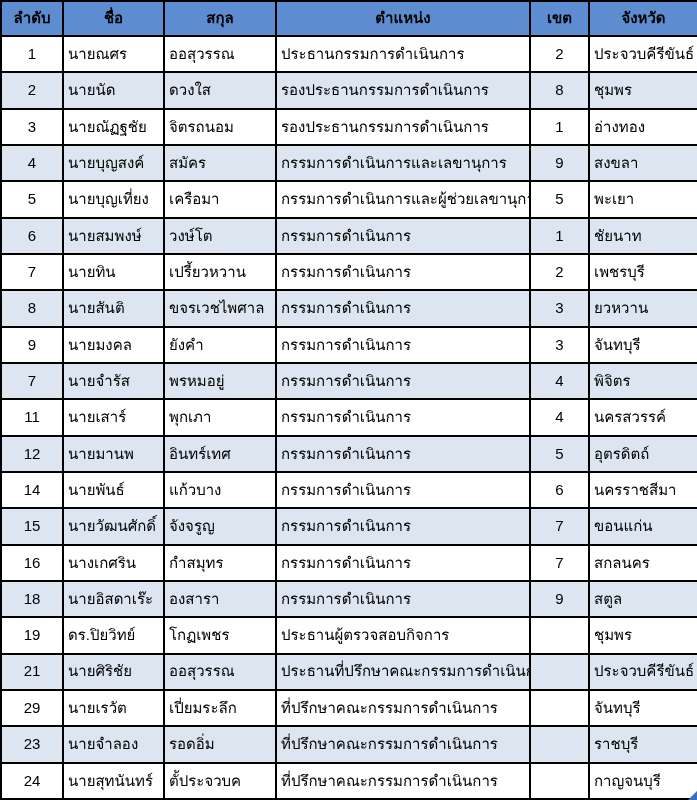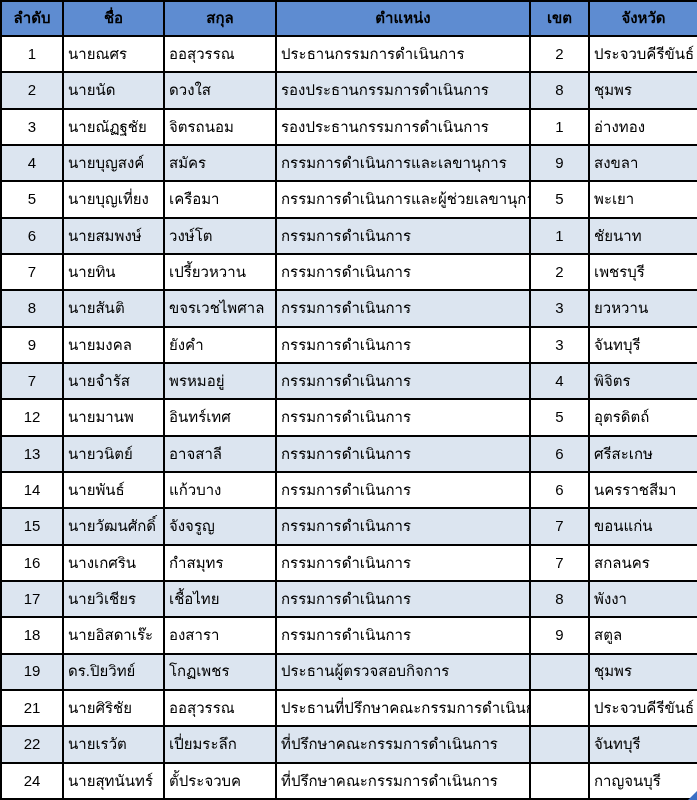--- a/index.html
+++ b/index.html
@@ -158,36 +158,36 @@
         </tr>
         <tr>
           <td class="col-no">7</td>
           <td class="col-first">นายจำรัส</td>
           <td class="col-last">พรหมอยู่</td>
           <td class="col-pos">กรรมการดำเนินการ</td>
           <td class="col-district">4</td>
           <td class="col-prov">พิจิตร</td>
         </tr>
         <tr>
+          <td class="col-no">11</td>
+          <td class="col-first">นายเสาร์</td>
+          <td class="col-last">พุกเภา</td>
+          <td class="col-pos">กรรมการดำเนินการ</td>
+          <td class="col-district">4</td>
+          <td class="col-prov">นครสวรรค์</td>
+        </tr>
+        <tr>
           <td class="col-no">12</td>
           <td class="col-first">นายมานพ</td>
           <td class="col-last">อินทร์เทศ</td>
           <td class="col-pos">กรรมการดำเนินการ</td>
           <td class="col-district">5</td>
           <td class="col-prov">อุตรดิตถ์</td>
         </tr>
         <tr>
-          <td class="col-no">13</td>
-          <td class="col-first">นายวนิตย์</td>
-          <td class="col-last">อาจสาลี</td>
-          <td class="col-pos">กรรมการดำเนินการ</td>
-          <td class="col-district">6</td>
-          <td class="col-prov">ศรีสะเกษ</td>
-        </tr>
-        <tr>
           <td class="col-no">14</td>
           <td class="col-first">นายพันธ์</td>
           <td class="col-last">แก้วบาง</td>
           <td class="col-pos">กรรมการดำเนินการ</td>
           <td class="col-district">6</td>
           <td class="col-prov">นครราชสีมา</td>
         </tr>
         <tr>
           <td class="col-no">15</td>
           <td class="col-first">นายวัฒนศักดิ์</td>
@@ -196,28 +196,20 @@
           <td class="col-district">7</td>
           <td class="col-prov">ขอนแก่น</td>
         </tr>
         <tr>
           <td class="col-no">16</td>
           <td class="col-first">นางเกศริน</td>
           <td class="col-last">กำสมุทร</td>
           <td class="col-pos">กรรมการดำเนินการ</td>
           <td class="col-district">7</td>
           <td class="col-prov">สกลนคร</td>
-        </tr>
-        <tr>
-          <td class="col-no">17</td>
-          <td class="col-first">นายวิเชียร</td>
-          <td class="col-last">เชื้อไทย</td>
-          <td class="col-pos">กรรมการดำเนินการ</td>
-          <td class="col-district">8</td>
-          <td class="col-prov">พังงา</td>
         </tr>
         <tr>
           <td class="col-no">18</td>
           <td class="col-first">นายอิสดาเร๊ะ</td>
           <td class="col-last">องสารา</td>
           <td class="col-pos">กรรมการดำเนินการ</td>
           <td class="col-district">9</td>
           <td class="col-prov">สตูล</td>
         </tr>
         <tr>
@@ -230,26 +222,34 @@
         </tr>
         <tr>
           <td class="col-no">21</td>
           <td class="col-first">นายศิริชัย</td>
           <td class="col-last">ออสุวรรณ</td>
           <td class="col-pos">ประธานที่ปรึกษาคณะกรรมการดำเนินการ</td>
           <td class="col-district"></td>
           <td class="col-prov">ประจวบคีรีขันธ์</td>
         </tr>
         <tr>
-          <td class="col-no">22</td>
+          <td class="col-no">29</td>
           <td class="col-first">นายเรวัต</td>
           <td class="col-last">เปี่ยมระลึก</td>
           <td class="col-pos">ที่ปรึกษาคณะกรรมการดำเนินการ</td>
           <td class="col-district"></td>
           <td class="col-prov">จันทบุรี</td>
+        </tr>
+        <tr>
+          <td class="col-no">23</td>
+          <td class="col-first">นายจำลอง</td>
+          <td class="col-last">รอดอิ่ม</td>
+          <td class="col-pos">ที่ปรึกษาคณะกรรมการดำเนินการ</td>
+          <td class="col-district"></td>
+          <td class="col-prov">ราชบุรี</td>
         </tr>
         <tr>
           <td class="col-no">24</td>
           <td class="col-first">นายสุทนันทร์</td>
           <td class="col-last">ตั้ประจวบค</td>
           <td class="col-pos">ที่ปรึกษาคณะกรรมการดำเนินการ</td>
           <td class="col-district"></td>
           <td class="col-prov">กาญจนบุรี</td>
         </tr>
       </tbody>

